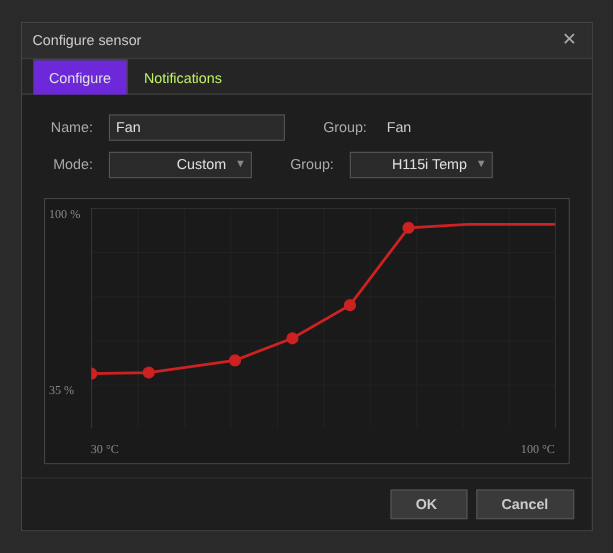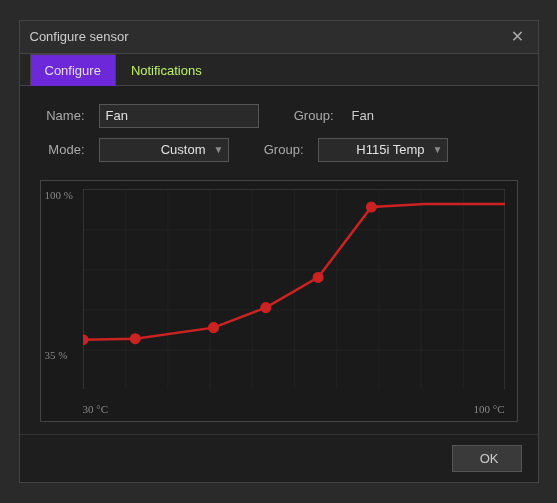--- a/index.html
+++ b/index.html
@@ -161,21 +161,22 @@
       border-top: 1px solid #333;
     }
     .footer-btn {
       background: #3a3a3a;
       border: 1px solid #555;
       color: #ccc;
       padding: 5px 22px;
       font-size: 13px;
       cursor: pointer;
       min-width: 70px;
-      text-align: right;
+      text-align: left;
+      font-weight: bold;
     }
   </style>
 </head>
 <body>
 
 <div class="dialog">
 
   <div class="title-bar">
     <span class="title-bar-text">Configure sensor</span>
     <button class="close-btn">✕</button>
@@ -242,14 +243,15 @@
         <circle cx="130" cy="138" r="5" fill="#cc2222" stroke="#cc2222"></circle>
         <circle cx="182" cy="118" r="5" fill="#cc2222" stroke="#cc2222"></circle>
         <circle cx="234" cy="88" r="5" fill="#cc2222" stroke="#cc2222"></circle>
         <circle cx="287" cy="18" r="5" fill="#cc2222" stroke="#cc2222"></circle>
       </svg>
     </div>
   </div>
 
   <div class="footer">
     <button class="footer-btn">OK</button>
+    <button class="footer-btn">Cancel</button>
   </div>
 </div>
 
 </body></html>

